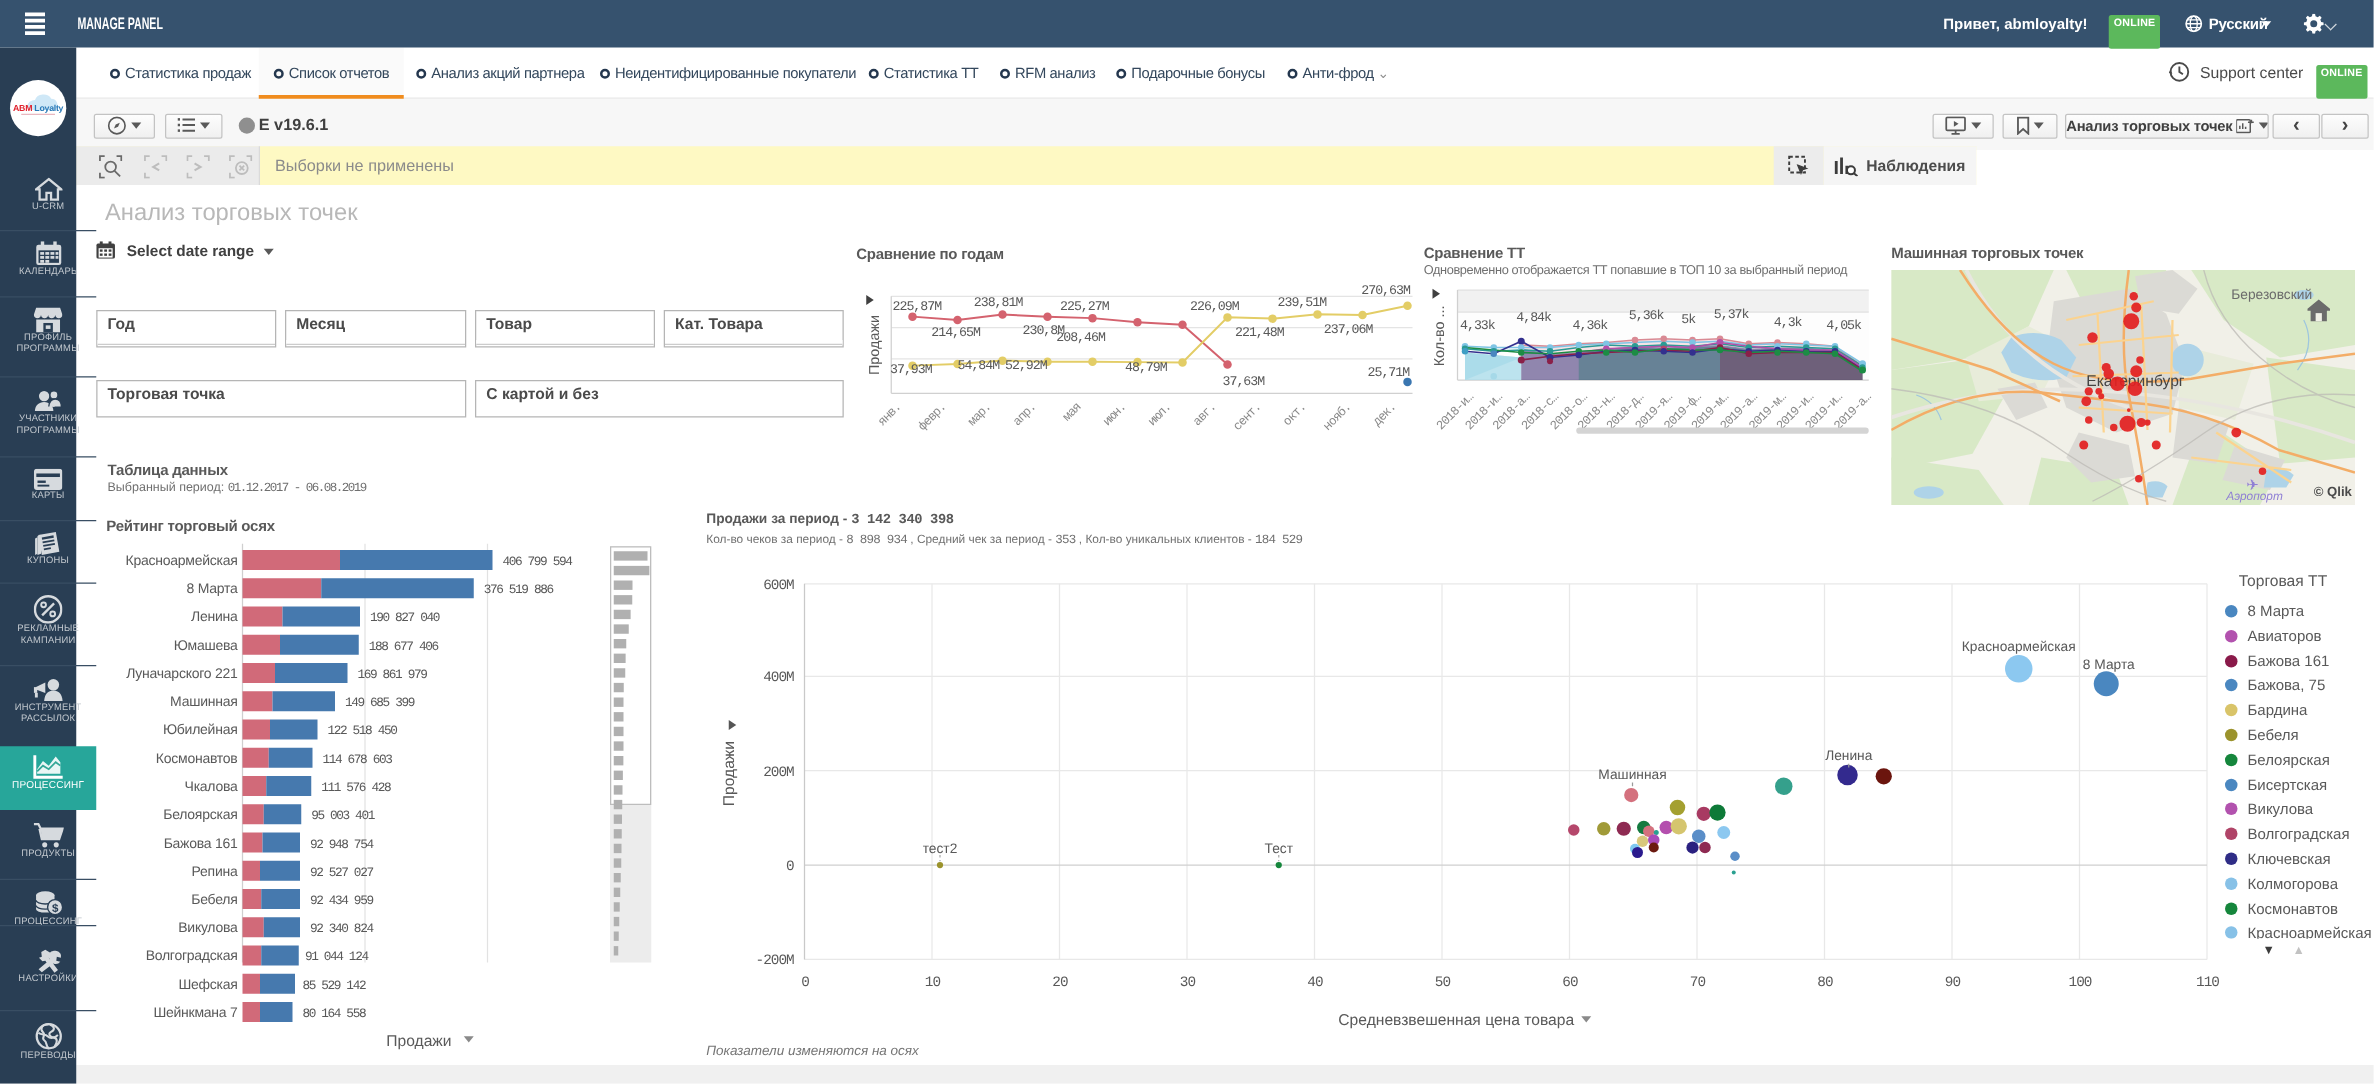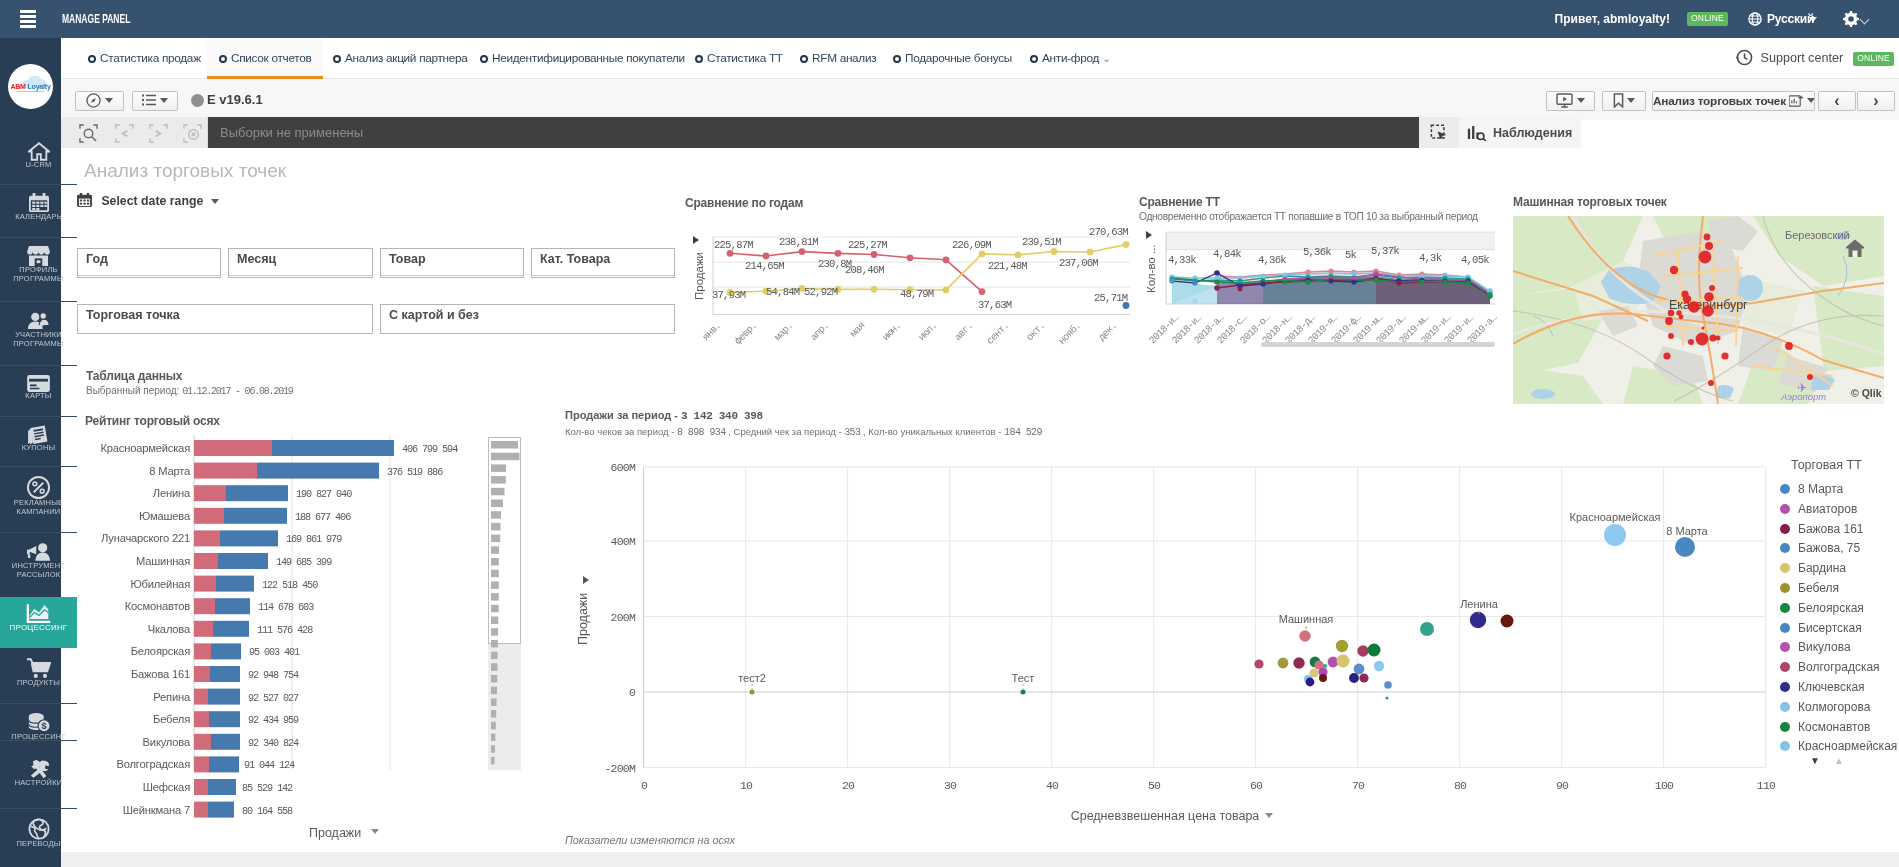--- a/index.html
+++ b/index.html
@@ -8,21 +8,21 @@
 .abs { position:absolute; }
 #app { position:relative; width:1899px; height:867px; }
 
 
 #hdr { position:absolute; left:0; top:0; width:1899px; height:38px; background:#36526e; z-index:30; }
 #hdr .burger { position:absolute; left:20px; top:10px; width:16px; height:17px; }
 #hdr .burger span { display:block; height:3px; margin-bottom:2px; background:#fff; }
 #hdr .brand { position:absolute; left:62px; top:0; line-height:38px; color:#fff; font-size:13.5px; font-weight:bold; letter-spacing:0px; transform:scaleX(0.63); transform-origin:left center; }
 #hdr .hi { position:absolute; right:229px; top:0; line-height:38px; color:#fff; font-size:13px; font-weight:bold; }
 #hdr .hi, #hdr .lang { white-space:nowrap; }
-.badge { display:inline-block; background:#5cb85c; color:#fff; font-size:8.5px; font-weight:normal; padding:0 4px; height:14px; line-height:13px; border-radius:2px; letter-spacing:0.2px; }
+.badge { display:inline-block; background:#5cb85c; color:#fff; font-size:8.5px; font-weight:bold; padding:0 4px; height:27px; line-height:13px; border-radius:2px; letter-spacing:0.2px; }
 #hdr .badge { position:absolute; left:1687px; top:12px; }
 #hdr .lang { position:absolute; left:1748px; top:0; line-height:38px; color:#fff; font-size:12px; font-weight:bold; letter-spacing:-0.2px; width:80px; }
 #hdr .gear { position:absolute; left:1843px; top:11px; color:#fff; }
 
 
 #side { position:absolute; left:0; top:38px; width:61px; height:829px; background:#293e54; z-index:20; }
 #side .logo { position:absolute; left:8px; top:26px; width:45px; height:45px; border-radius:50%; background:#fff; text-align:center; }
 .sitem { position:absolute; left:0; width:77px; text-align:center; color:#c7ccd1; border-top:1px solid #394e63; }
 .sitem .lb { font-size:7.5px; line-height:8.5px; color:#c2c8ce; letter-spacing:0.2px; }
 .sitem.active { background:#27a69a; }
@@ -36,21 +36,21 @@
 .tab.active { background:#fafafa; padding:0 12px; border-bottom:3px solid #f08c1e; }
 #tabs .sup { position:absolute; right:5px; top:0; line-height:41px; font-size:12.6px; color:#4a4a4a; white-space:nowrap; }
 #tabs .sup .badge { vertical-align:1px; margin-left:10px; }
 
 
 #tb1 { position:absolute; left:61px; top:79px; width:1838px; height:41px; background:#f7f7f7; }
 .qbtn { position:absolute; top:12px; height:20px; line-height:18px; white-space:nowrap; overflow:hidden; background:linear-gradient(#fdfdfd,#f0f0f0); border:1px solid #c3c3c3; border-radius:2px; color:#555; font-size:12px; text-align:center; }
 .caret { display:inline-block; width:0; height:0; border-left:4.5px solid transparent; border-right:4.5px solid transparent; border-top:5px solid #595959; vertical-align:2px; }
 
 
-#tb2 { position:absolute; left:61px; top:117px; width:1520px; height:32px; background:#404040;padding-left:44px; }
+#tb2 { position:absolute; left:61px; top:117px; width:1520px; height:32px; background:#fef9c3;padding-left:44px; }
 #tb2 .tools { position:absolute; left:0; top:0; width:147px; height:32px; background:#ebebeb; border-right:1px solid #dadada; }
 #tb2 .selmsg { position:absolute; left:159px; top:0; line-height:32px; color:#8b8b8b; font-size:13px; }
 #tb2 .obs { position:absolute; right:0; top:0; width:122px; height:32px; background:#f5f5f5; color:#4c4c4c; font-size:12.5px; font-weight:bold; line-height:32px; }
 
 
 #sheet { position:absolute; left:61px; top:148px; width:1838px; height:704px; background:#fff; }
 #foot { position:absolute; left:61px; top:852px; width:1838px; height:15px; background:#f0f0f0; }
 .h1grey { position:absolute; left:23px; top:12px; font-size:19px; color:#b8b8b8; }
 .secT { font-size:12px; font-weight:bold; color:#595959; letter-spacing:-0.2px; }
 .secS { font-size:12px; color:#707070; }

